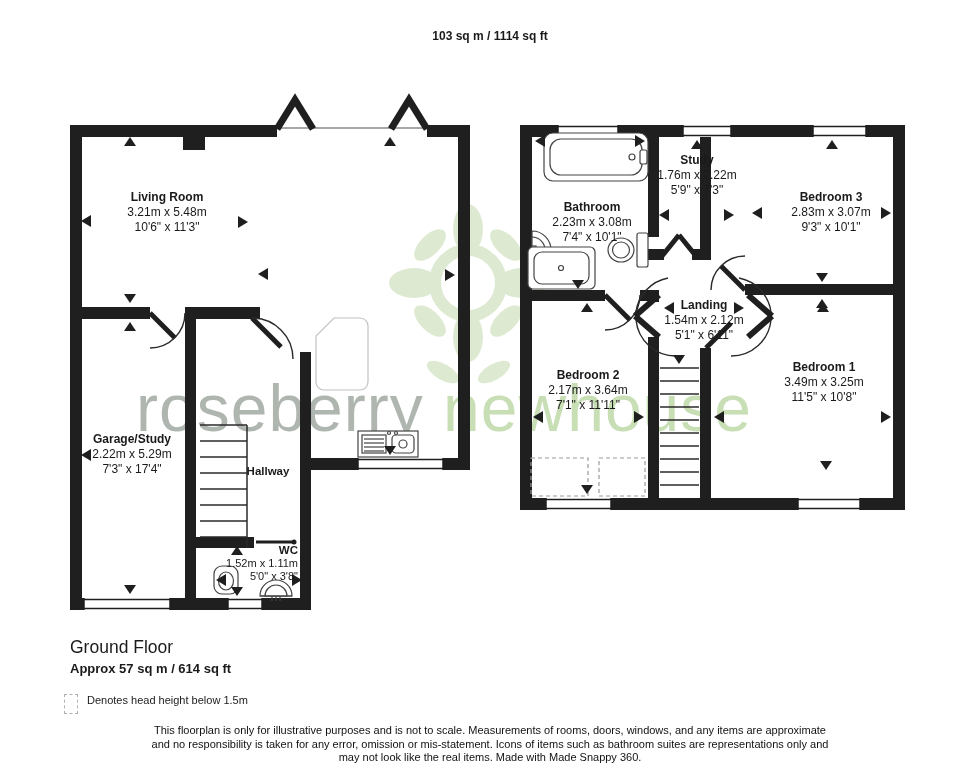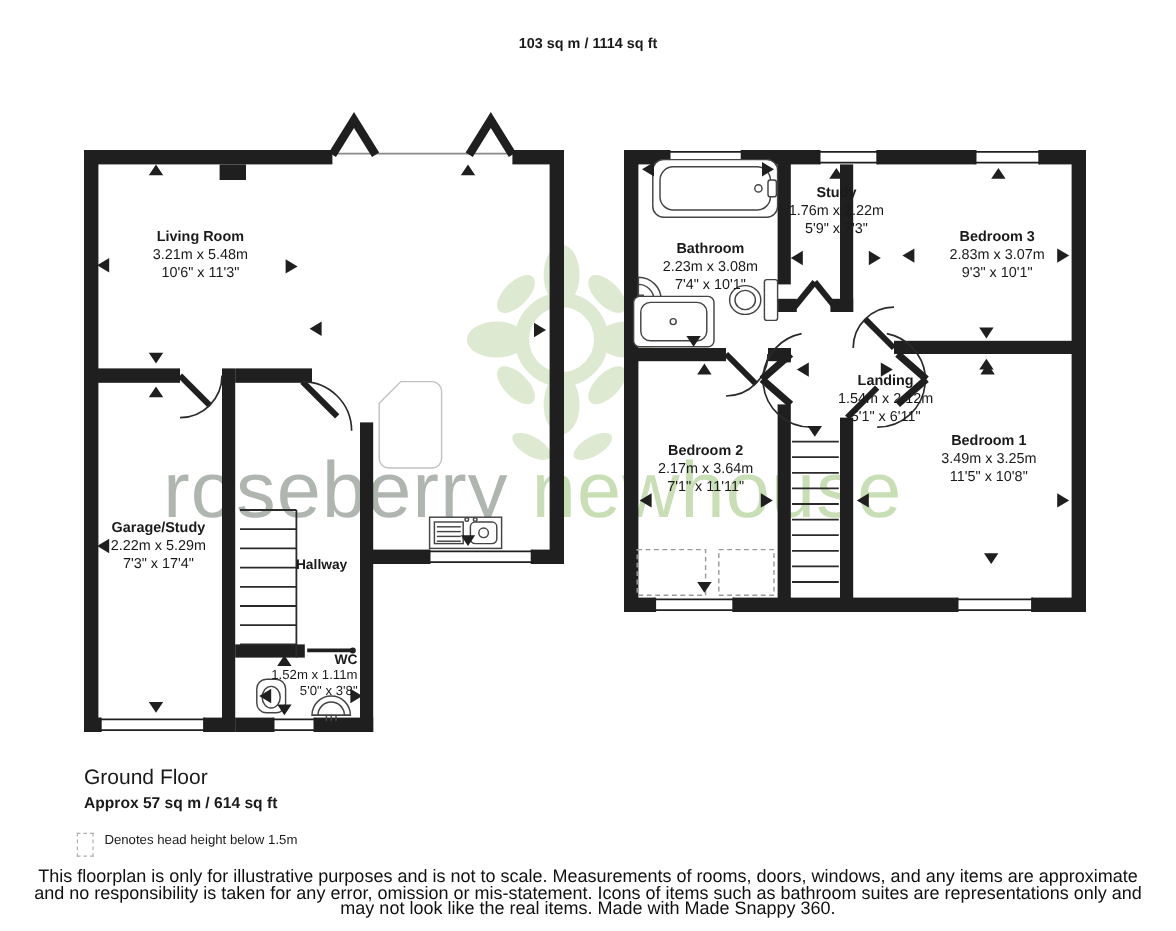--- a/index.html
+++ b/index.html
@@ -25,21 +25,21 @@
   .room-label.small .name{font-size:11.5px;}
   
   .floor-title{position:absolute;line-height:22px;}
   .floor-title .big{font-size:17.5px;font-weight:400;}
   .floor-title .area{font-size:13px;font-weight:bold;}
   
   .legend{position:absolute;top:694px;left:64px;display:flex;}
   .legend .box{width:12px;height:18px;border:1px dashed #b0b0b0;margin-right:9px;}
   .legend .lbl{font-size:11px;}
   .disclaimer{position:absolute;top:724px;left:0;width:980px;text-align:center;
-              font-size:15px;line-height:13.5px;color:#111;}
+              font-size:11px;line-height:13.5px;color:#111;}
 </style>
 </head>
 <body>
 
 <div class="page">
 
   <div class="wm-layer">
     <svg width="980" height="776">
       <g fill="#d8e7ca" opacity="0.85">
         <circle cx="468" cy="283" r="33" fill="none" stroke="#d8e7ca" stroke-width="12"></circle>
@@ -388,21 +388,21 @@
       <div>1.76m x 2.22m</div>
       <div>5'9" x 7'3"</div>
     </div>
 
     <div class="room-label" style="left:831px;top:190px;">
       <div class="name">Bedroom 3</div>
       <div>2.83m x 3.07m</div>
       <div>9'3" x 10'1"</div>
     </div>
 
-    <div class="room-label" style="left:704px;top:310px;margin-left:34px;">
+    <div class="room-label" style="left:704px;top:298px;">
       <div class="name">Landing</div>
       <div>1.54m x 2.12m</div>
       <div>5'1" x 6'11"</div>
     </div>
 
     <div class="room-label" style="left:588px;top:368px;">
       <div class="name">Bedroom 2</div>
       <div>2.17m x 3.64m</div>
       <div>7'1" x 11'11"</div>
     </div>

